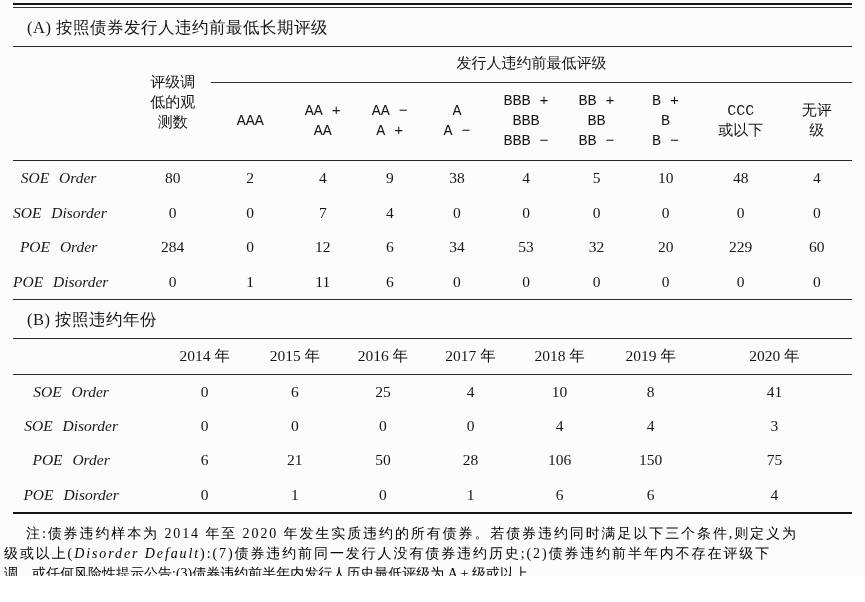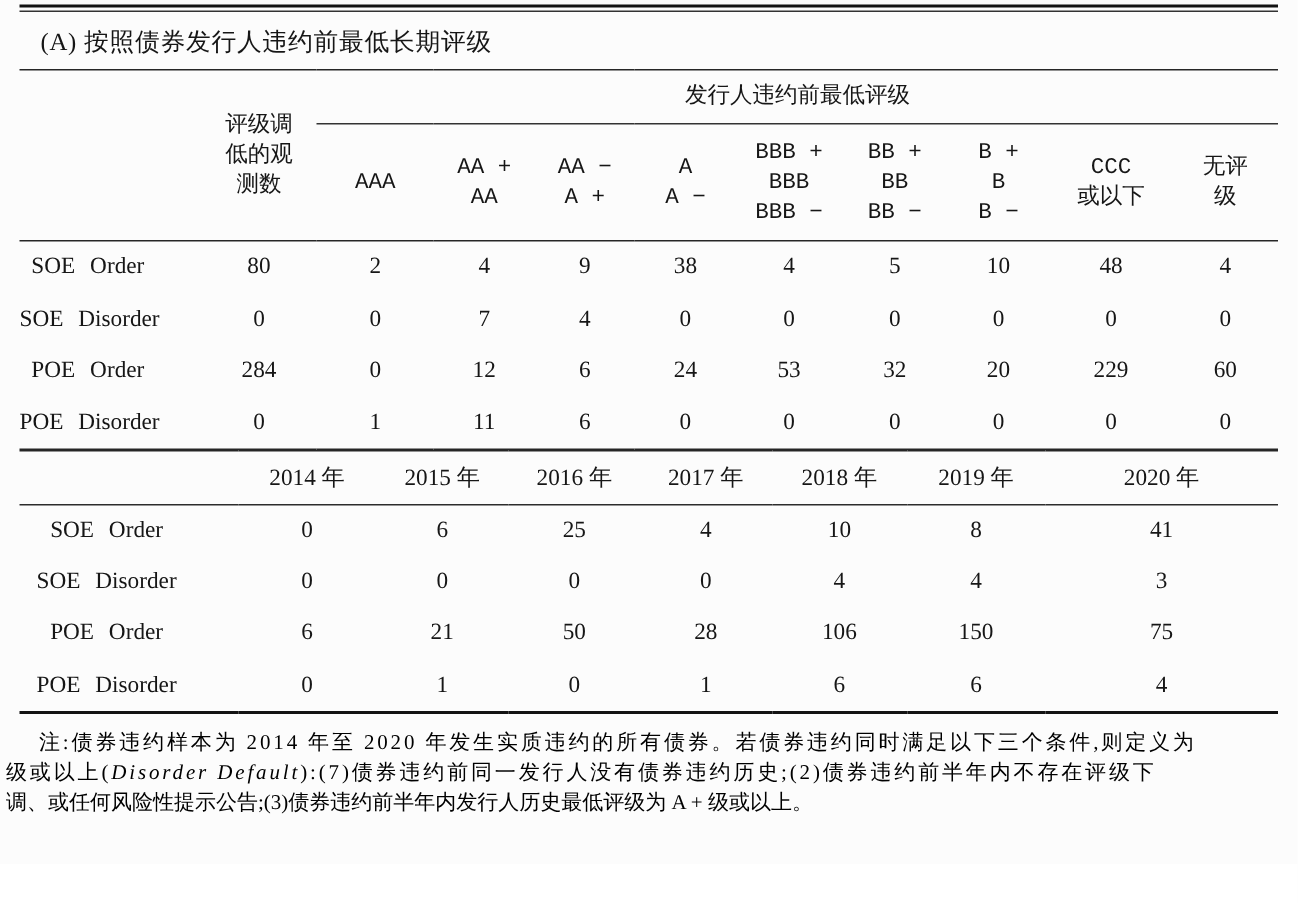--- a/index.html
+++ b/index.html
@@ -39,20 +39,21 @@
   .tblA tbody td { height:34.5px; text-align:center; vertical-align:middle; font-size:15.5px; }
 
   
   .tblB { border-top:1.5px solid #262626; border-bottom:2.7px solid #131313; }
   .tblB thead tr { height:36px; }
   .tblB thead { border-bottom:1.2px solid #2c2c2c; }
   .tblB thead th { vertical-align:middle; font-size:15.5px; }
   .tblB tbody td { height:34.2px; text-align:center; vertical-align:middle; font-size:15.5px; }
 
   .rlabel {
+    font-style:italic;
     text-align:center;
     padding-right:30px;
     word-spacing:6px;
     font-size:15.5px;
     white-space:nowrap;
   }
 
   .note {
     margin:10px 4px 0 4px;
     font-size:14px; line-height:20px;
@@ -162,21 +163,21 @@
           <td>0</td>
           <td>0</td>
           <td>0</td>
         </tr>
         <tr>
           <td class="rlabel">POE Order</td>
           <td>284</td>
           <td>0</td>
           <td>12</td>
           <td>6</td>
-          <td>24</td>
+          <td>34</td>
           <td>53</td>
           <td>32</td>
           <td>20</td>
           <td>229</td>
           <td>60</td>
         </tr>
         <tr>
           <td class="rlabel">POE Disorder</td>
           <td>0</td>
           <td>1</td>
@@ -185,20 +186,21 @@
           <td>0</td>
           <td>0</td>
           <td>0</td>
           <td>0</td>
           <td>0</td>
           <td>0</td>
         </tr>
       </tbody>
     </table>
 
+    <div class="panel-title">(B) 按照违约年份</div>
 
     <table class="tblB">
       <colgroup>
         <col style="width:146px">
           <col style="width:91px">
           <col style="width:89px">
         <col style="width:87px">
           <col style="width:88px">
           <col style="width:90px">
         <col style="width:92px">

